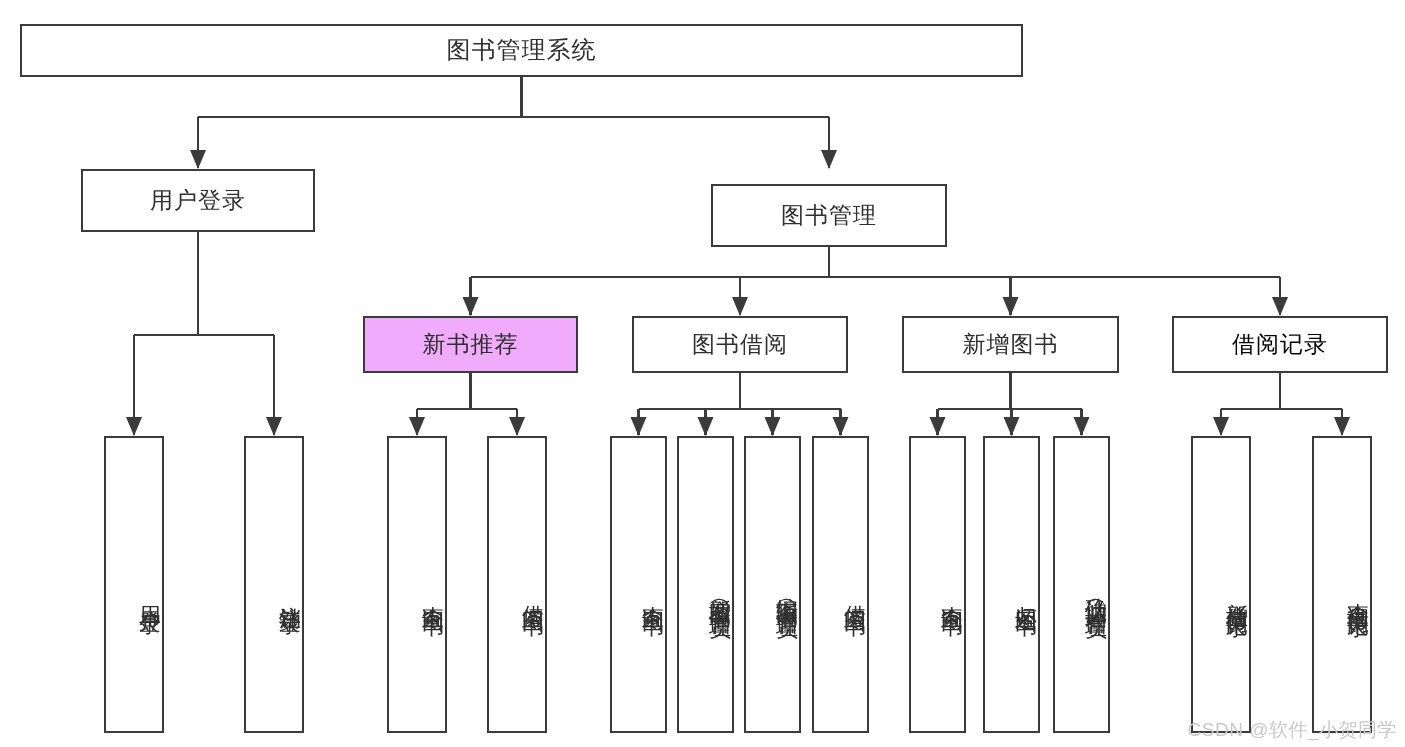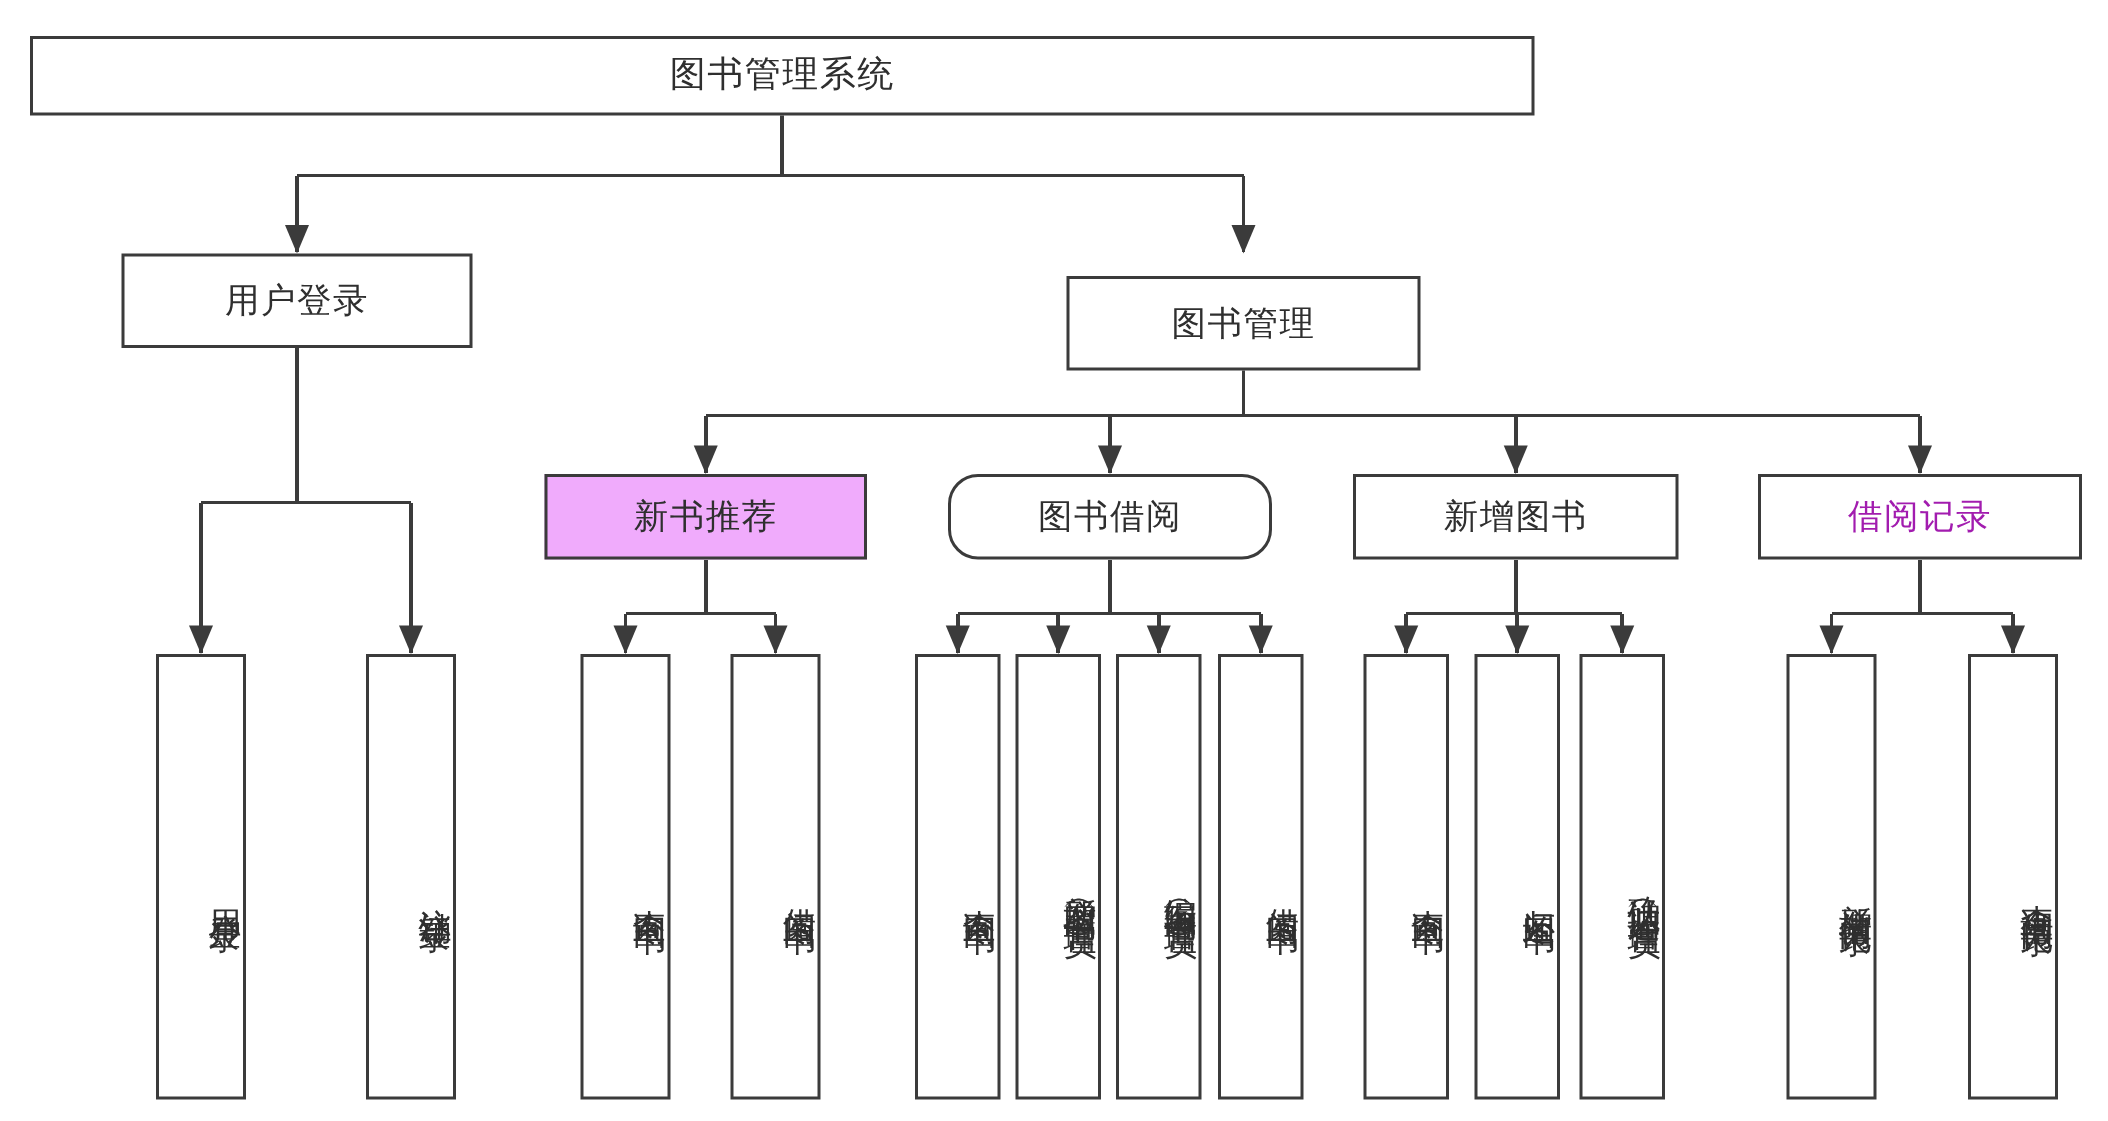--- a/index.html
+++ b/index.html
@@ -132,27 +132,27 @@
       </div>
       <div class="node horiz" style="left: 81px; top: 169px; width: 234px; height: 63px; border-color: rgb(59, 59, 59); background: rgb(255, 255, 255); color: rgb(47, 47, 47);">
         <span class="node-label">用户登录</span>
       </div>
       <div class="node horiz" style="left: 711px; top: 184px; width: 236px; height: 63px; border-color: rgb(59, 59, 59); background: rgb(255, 255, 255); color: rgb(47, 47, 47);">
         <span class="node-label">图书管理</span>
       </div>
       <div class="node horiz" style="left: 363px; top: 316px; width: 215px; height: 57px; border-color: rgb(59, 59, 59); background: #f0abfc; color: rgb(47, 47, 47);">
         <span class="node-label">新书推荐</span>
       </div>
-      <div class="node horiz" style="left: 632px; top: 316px; width: 216px; height: 57px; border-color: rgb(59, 59, 59); background: rgb(255, 255, 255); color: rgb(47, 47, 47); border-radius: 20px;">
+      <div class="node horiz" style="left: 632px; top: 316px; width: 216px; height: 57px; border-color: rgb(59, 59, 59); background: rgb(255, 255, 255); color: rgb(47, 47, 47);">
         <span class="node-label">图书借阅</span>
       </div>
       <div class="node horiz" style="left: 902px; top: 316px; width: 217px; height: 57px; border-color: rgb(59, 59, 59); background: rgb(255, 255, 255); color: rgb(47, 47, 47);">
         <span class="node-label">新增图书</span>
       </div>
-      <div class="node horiz" style="left: 1172px; top: 316px; width: 216px; height: 57px; border-color: rgb(59, 59, 59); background: rgb(255, 255, 255); color: #a21caf;">
+      <div class="node horiz" style="left: 1172px; top: 316px; width: 216px; height: 57px; border-color: rgb(59, 59, 59); background: rgb(255, 255, 255); color: #000000;">
         <span class="node-label">借阅记录</span>
       </div>
       <div class="node vert" style="left: 104px; top: 436px; width: 60px; height: 297px; border-color: rgb(59, 59, 59); background: rgb(255, 255, 255); color: rgb(47, 47, 47);">
         <span class="node-label">用户登录</span>
       </div>
       <div class="node vert" style="left: 244px; top: 436px; width: 60px; height: 297px; border-color: rgb(59, 59, 59); background: rgb(255, 255, 255); color: rgb(47, 47, 47);">
         <span class="node-label">注销登录</span>
       </div>
       <div class="node vert" style="left: 387px; top: 436px; width: 60px; height: 297px; border-color: rgb(59, 59, 59); background: rgb(255, 255, 255); color: rgb(47, 47, 47);">
         <span class="node-label">查询图书</span>
@@ -181,13 +181,14 @@
       <div class="node vert" style="left: 1053px; top: 436px; width: 57px; height: 297px; border-color: rgb(59, 59, 59); background: rgb(255, 255, 255); color: rgb(47, 47, 47);">
         <span class="node-label">确认归还（管理员）</span>
       </div>
       <div class="node vert" style="left: 1191px; top: 436px; width: 60px; height: 297px; border-color: rgb(59, 59, 59); background: rgb(255, 255, 255); color: rgb(47, 47, 47);">
         <span class="node-label">新增借阅记录</span>
       </div>
       <div class="node vert" style="left: 1312px; top: 436px; width: 60px; height: 297px; border-color: rgb(59, 59, 59); background: rgb(255, 255, 255); color: rgb(47, 47, 47);">
         <span class="node-label">查询借阅记录</span>
       </div>
     </div>
+  <div class="watermark">CSDN @软件_小贺同学</div>
 </div>
 
 </body></html>

